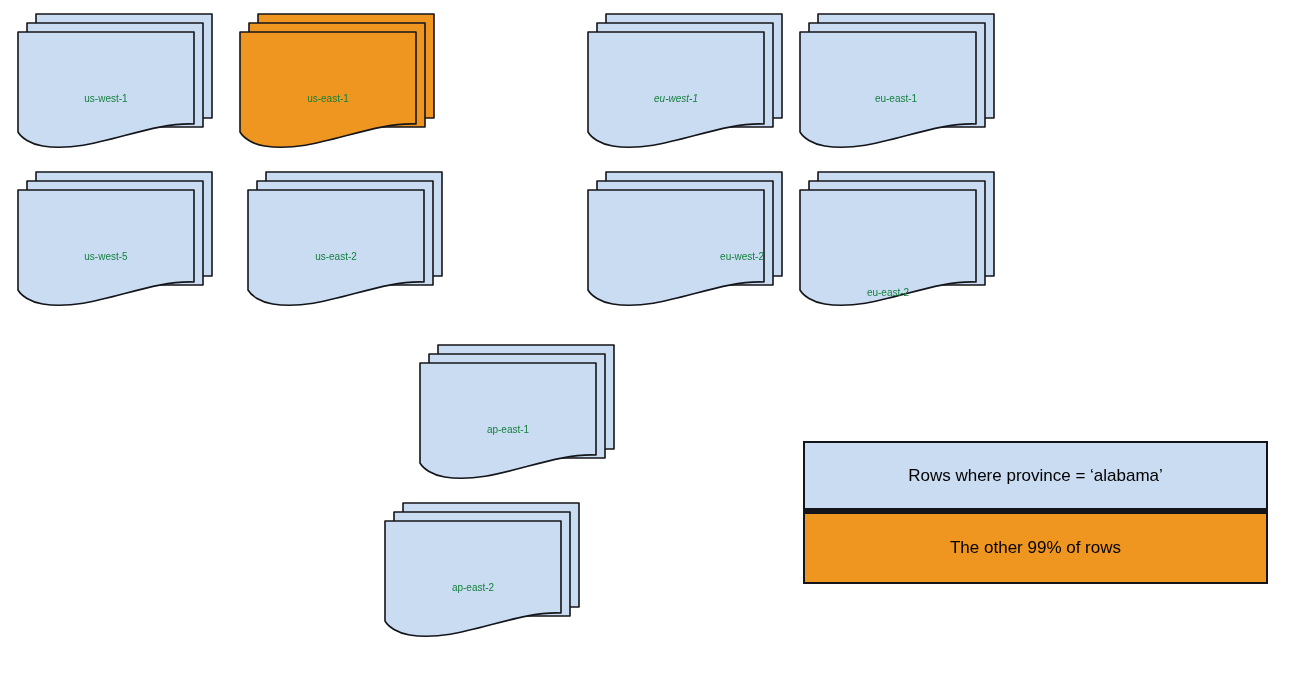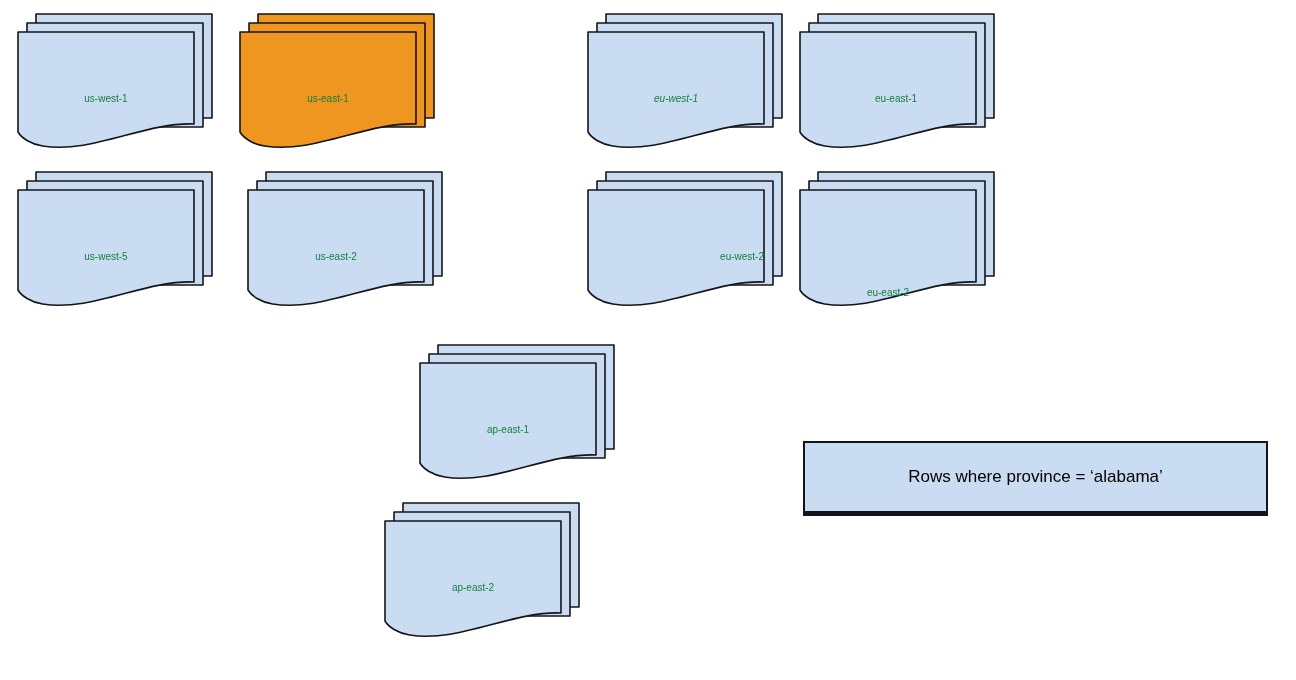--- a/index.html
+++ b/index.html
@@ -50,21 +50,21 @@
     display: flex;
     align-items: center;
     justify-content: center;
     font-family: "Liberation Sans", sans-serif;
     font-size: 17px;
     color: #000000;
     white-space: nowrap;
   }
   .legend-row.top {
     height: 71px;
-    border-bottom: 3px solid #000000;
+    border-bottom: 6px solid #000000;
   }
   .legend-row.bottom {
     height: 68px;
   }
 </style>
 </head>
 <body>
 
 <div id="canvas">
 
@@ -148,15 +148,18 @@
           <path d="M0,0 L176,0 L176,92 C126.72,90 73.92,122 24.64,114 C12.32,112 3.52,106 0,100 Z" transform="translate(0,18)" fill="#c9dcf2" stroke="#14151a" stroke-width="1.6" stroke-linejoin="round"></path>
         </svg>
         <div class="stack-label" style="top: 80px;">ap-east-2</div>
       </div>
     </div>
 
   <div class="legend" id="legend-root" style="left: 803px; top: 441px; width: 465px; border-color: rgb(20, 21, 26);">
     <div class="legend-row top" style="background: rgb(201, 220, 242); border-bottom-color: rgb(20, 21, 26);">
       <span>Rows where province = ‘alabama’</span>
     </div>
+    <div class="legend-row bottom" style="background: rgb(239, 150, 32);">
+      <span>The other 99% of rows</span>
+    </div>
   </div>
 
 </div>
 
 </body></html>

